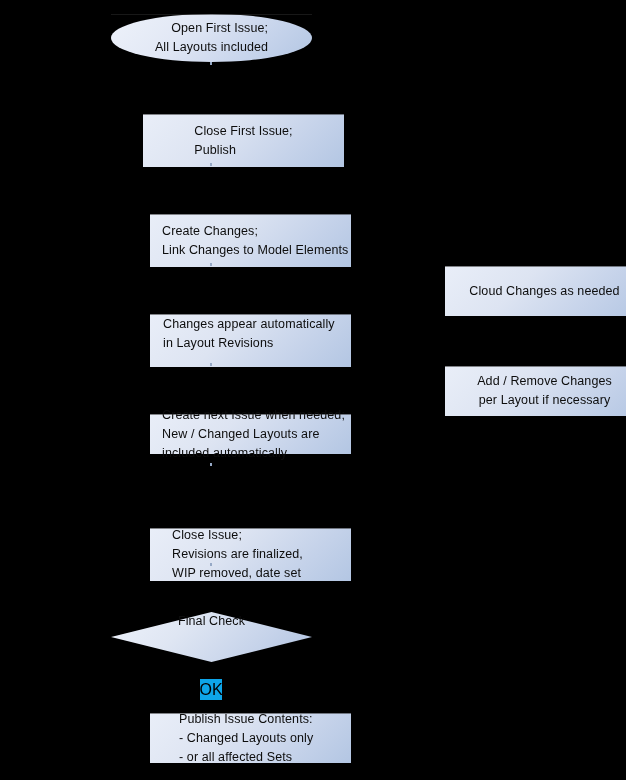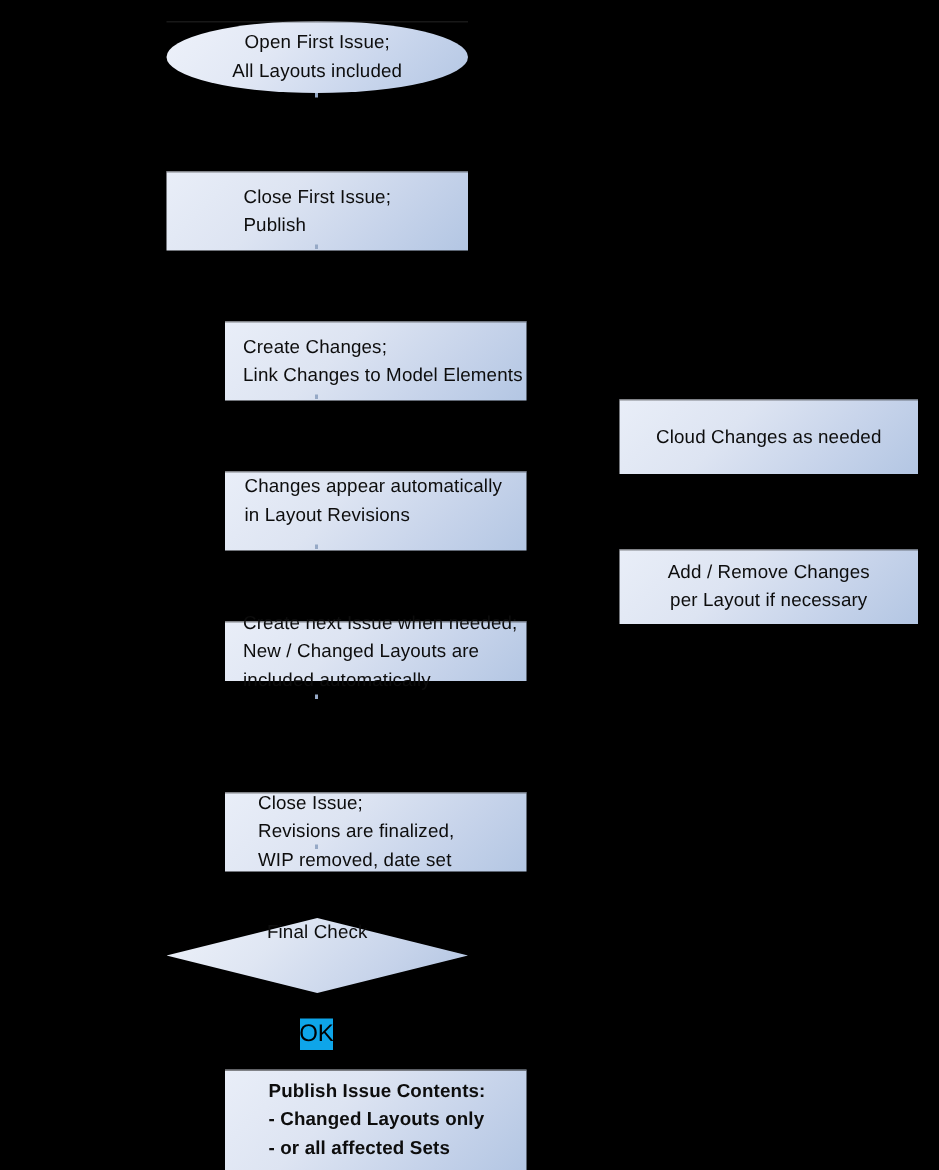--- a/index.html
+++ b/index.html
@@ -29,28 +29,28 @@
     flex-direction: column;
     justify-content: center;
     white-space: pre-line;
   }
 
   .rect {
     background: linear-gradient(135deg, #e9eef8 0%, #dde4f2 38%, #c6d3ea 72%, #b3c6e3 100%);
   }
 
   .rect.align-left   { align-items: flex-start; text-align: left; margin-left: 39px; }
-  .rect.align-center { align-items: center;     text-align: center; }
+  .rect.align-center { align-items: center;     text-align: center; margin-left: 32px; }
 
   
   .ellipse {
     border-radius: 50%;
     background: linear-gradient(135deg, #eef2fa 0%, #e2e8f5 35%, #c8d5ec 70%, #b3c6e3 100%);
     align-items: center;
-    text-align: center;
+    text-align: right;
   }
 
   
   .diamond {
     align-items: center;
     justify-content: flex-start;
     text-align: center;
   }
   .diamond .diamond-shape {
     position: absolute;
@@ -145,21 +145,21 @@
 
   <div class="node diamond" style="left:111px; top:612px; width:201px; height:50px;">
     <span class="diamond-shape"></span>
     <span class="diamond-label">Final Check</span>
   </div>
 
   <div class="edge-label" style="left:200px; top:679px; width:22px; height:21px;">
     <span>OK</span>
   </div>
 
-  <div class="node rect align-left" style="left:111px; top:713px; width:201px; height:67px; padding:0 0 0 29px;font-weight:bold;">
+  <div class="node rect align-left" style="left:111px; top:713px; width:201px; height:50px; padding:0 0 0 29px;">
     <span class="topshade"></span>
     <span>Publish Issue Contents:
 - Changed Layouts only
 - or all affected Sets</span>
   </div>
 
   <div class="node rect align-center" style="left:413px; top:366px; width:199px; height:50px; padding:0 8px;">
     <span class="topshade"></span>
     <span>Add / Remove Changes
 per Layout if necessary</span>

